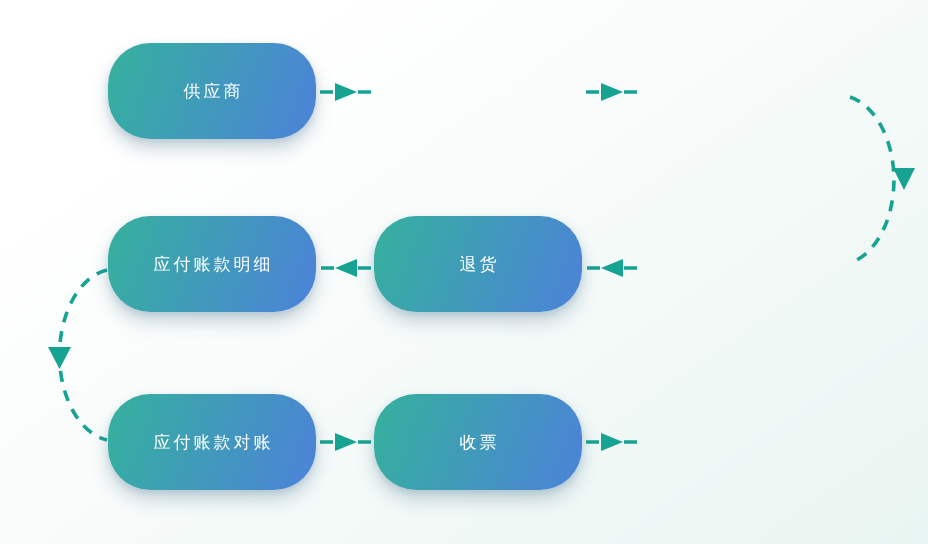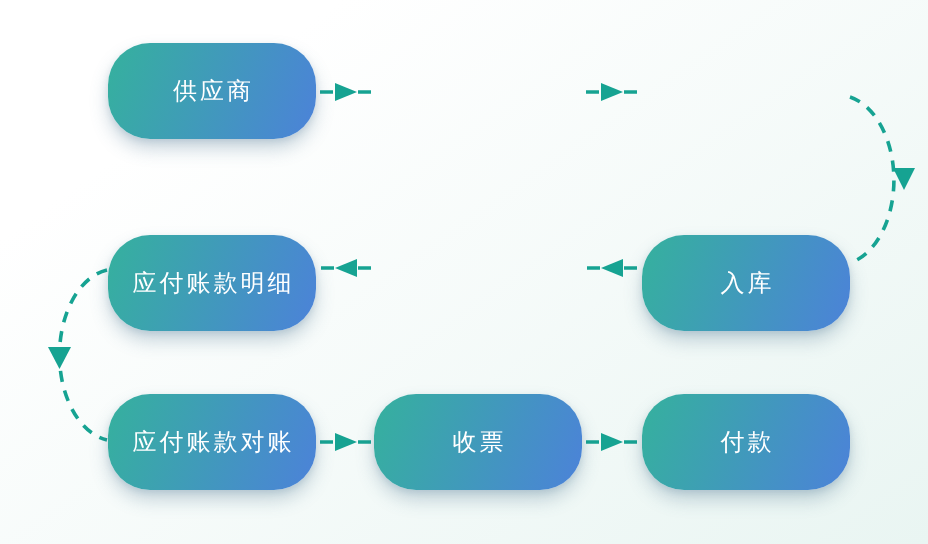--- a/index.html
+++ b/index.html
@@ -44,28 +44,28 @@
   .node{
     position:absolute;
     width:208px;height:96px;
     border-radius:42px;
     background:linear-gradient(110deg,var(--node-from) 0%,var(--node-to) 100%);
     box-shadow:0 10px 18px rgba(70,110,140,.28),0 3px 6px rgba(70,110,140,.15);
     display:flex;align-items:center;justify-content:center;
   }
   .node-label{
     color:var(--node-text);
-    font-size:24px;
+    font-size:17px;
     font-weight:500;
     letter-spacing:3px;
     white-space:nowrap;
     text-indent:3px;
   }
   .c0{left:108px}.c1{left:374px}.c2{left:642px}
-  .r0{top:43px}.r1{top:235px}.r2{top:394px}
+  .r0{top:43px}.r1{top:216px}.r2{top:394px}
 </style>
 </head>
 <body>
 
 <div class="canvas">
 
   <svg class="connector-layer" viewBox="0 0 928 544" xmlns="http://www.w3.org/2000/svg">
 
     <g>
       <line class="dash" x1="320" y1="92" x2="333" y2="92"></line>
@@ -114,27 +114,24 @@
     </g>
   </svg>
 
   <div class="node r0 c0">
     <span class="node-label">供应商</span>
   </div>
 
   <div class="node r1 c0">
     <span class="node-label">应付账款明细</span>
   </div>
-  <div class="node r1 c2">
-    <span class="node-label">入库</span>
+  <div class="node r1 c1">
+    <span class="node-label">退货</span>
   </div>
 
   <div class="node r2 c0">
     <span class="node-label">应付账款对账</span>
   </div>
   <div class="node r2 c1">
     <span class="node-label">收票</span>
   </div>
-  <div class="node r2 c2">
-    <span class="node-label">付款</span>
-  </div>
 
 </div>
 
 </body></html>

